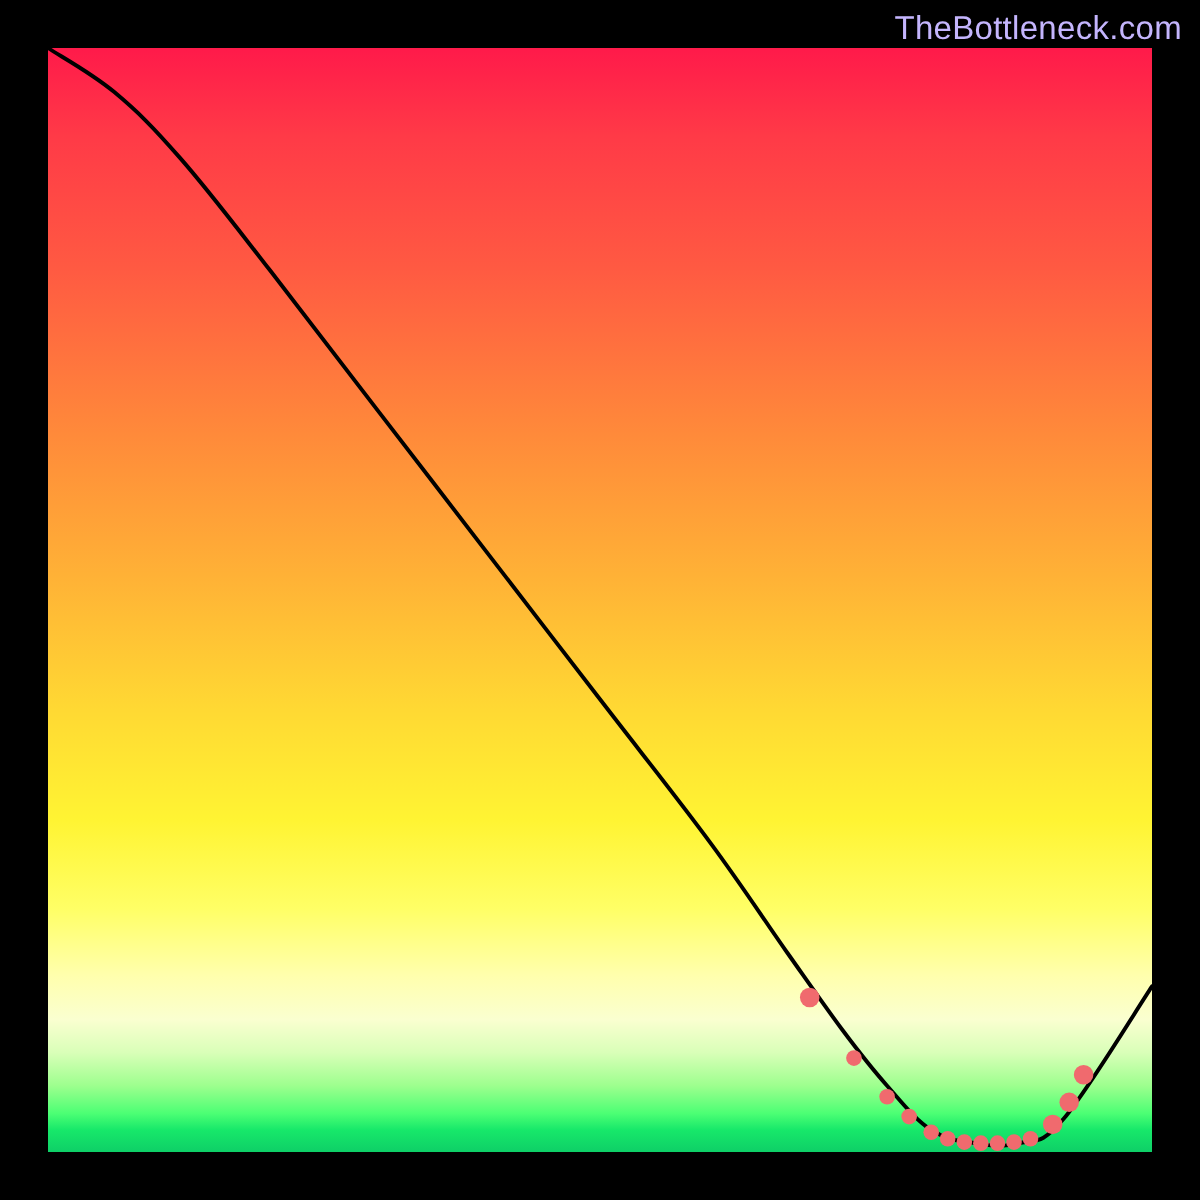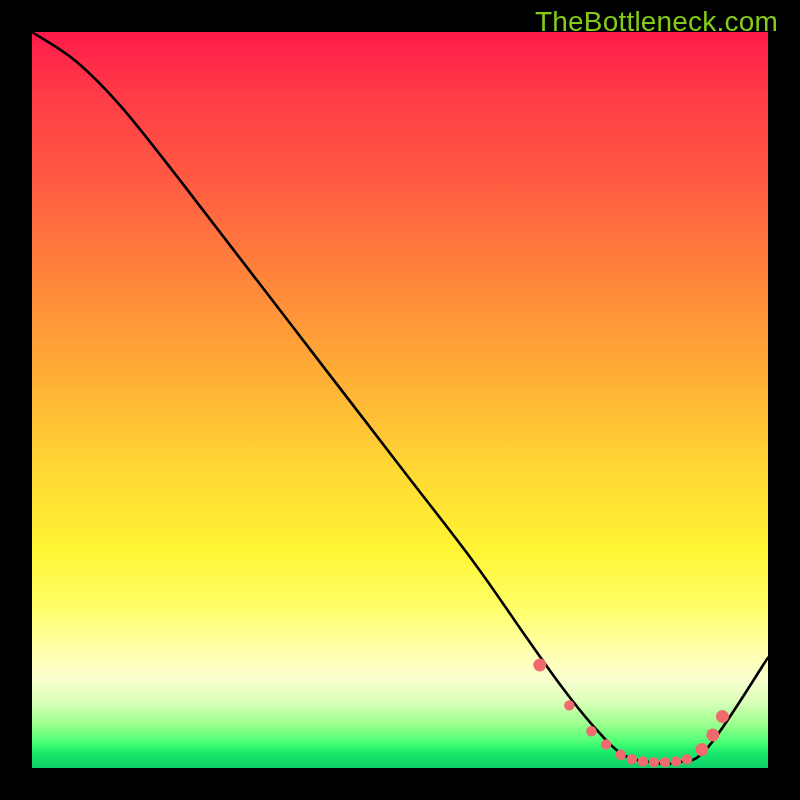--- a/index.html
+++ b/index.html
@@ -39,23 +39,23 @@
       #d9ffb8 91%,
       #9dff8e 94%,
       #4cff74 96.5%,
       #17e86a 98%,
       #0ecf67 100%
     );
   }
   .watermark {
     position: absolute;
     top: 6px;
-    right: 22px;
-    color: #84cc16;
-    font-size: 28px;
+    right: 12px;
+    color: #c4b5fd;
+    font-size: 22px;
     font-weight: 500;
     letter-spacing: 0.2px;
     user-select: none;
   }
   svg.curve {
     position: absolute;
     left: 0;
     top: 0;
     width: 736px;
     height: 736px;

